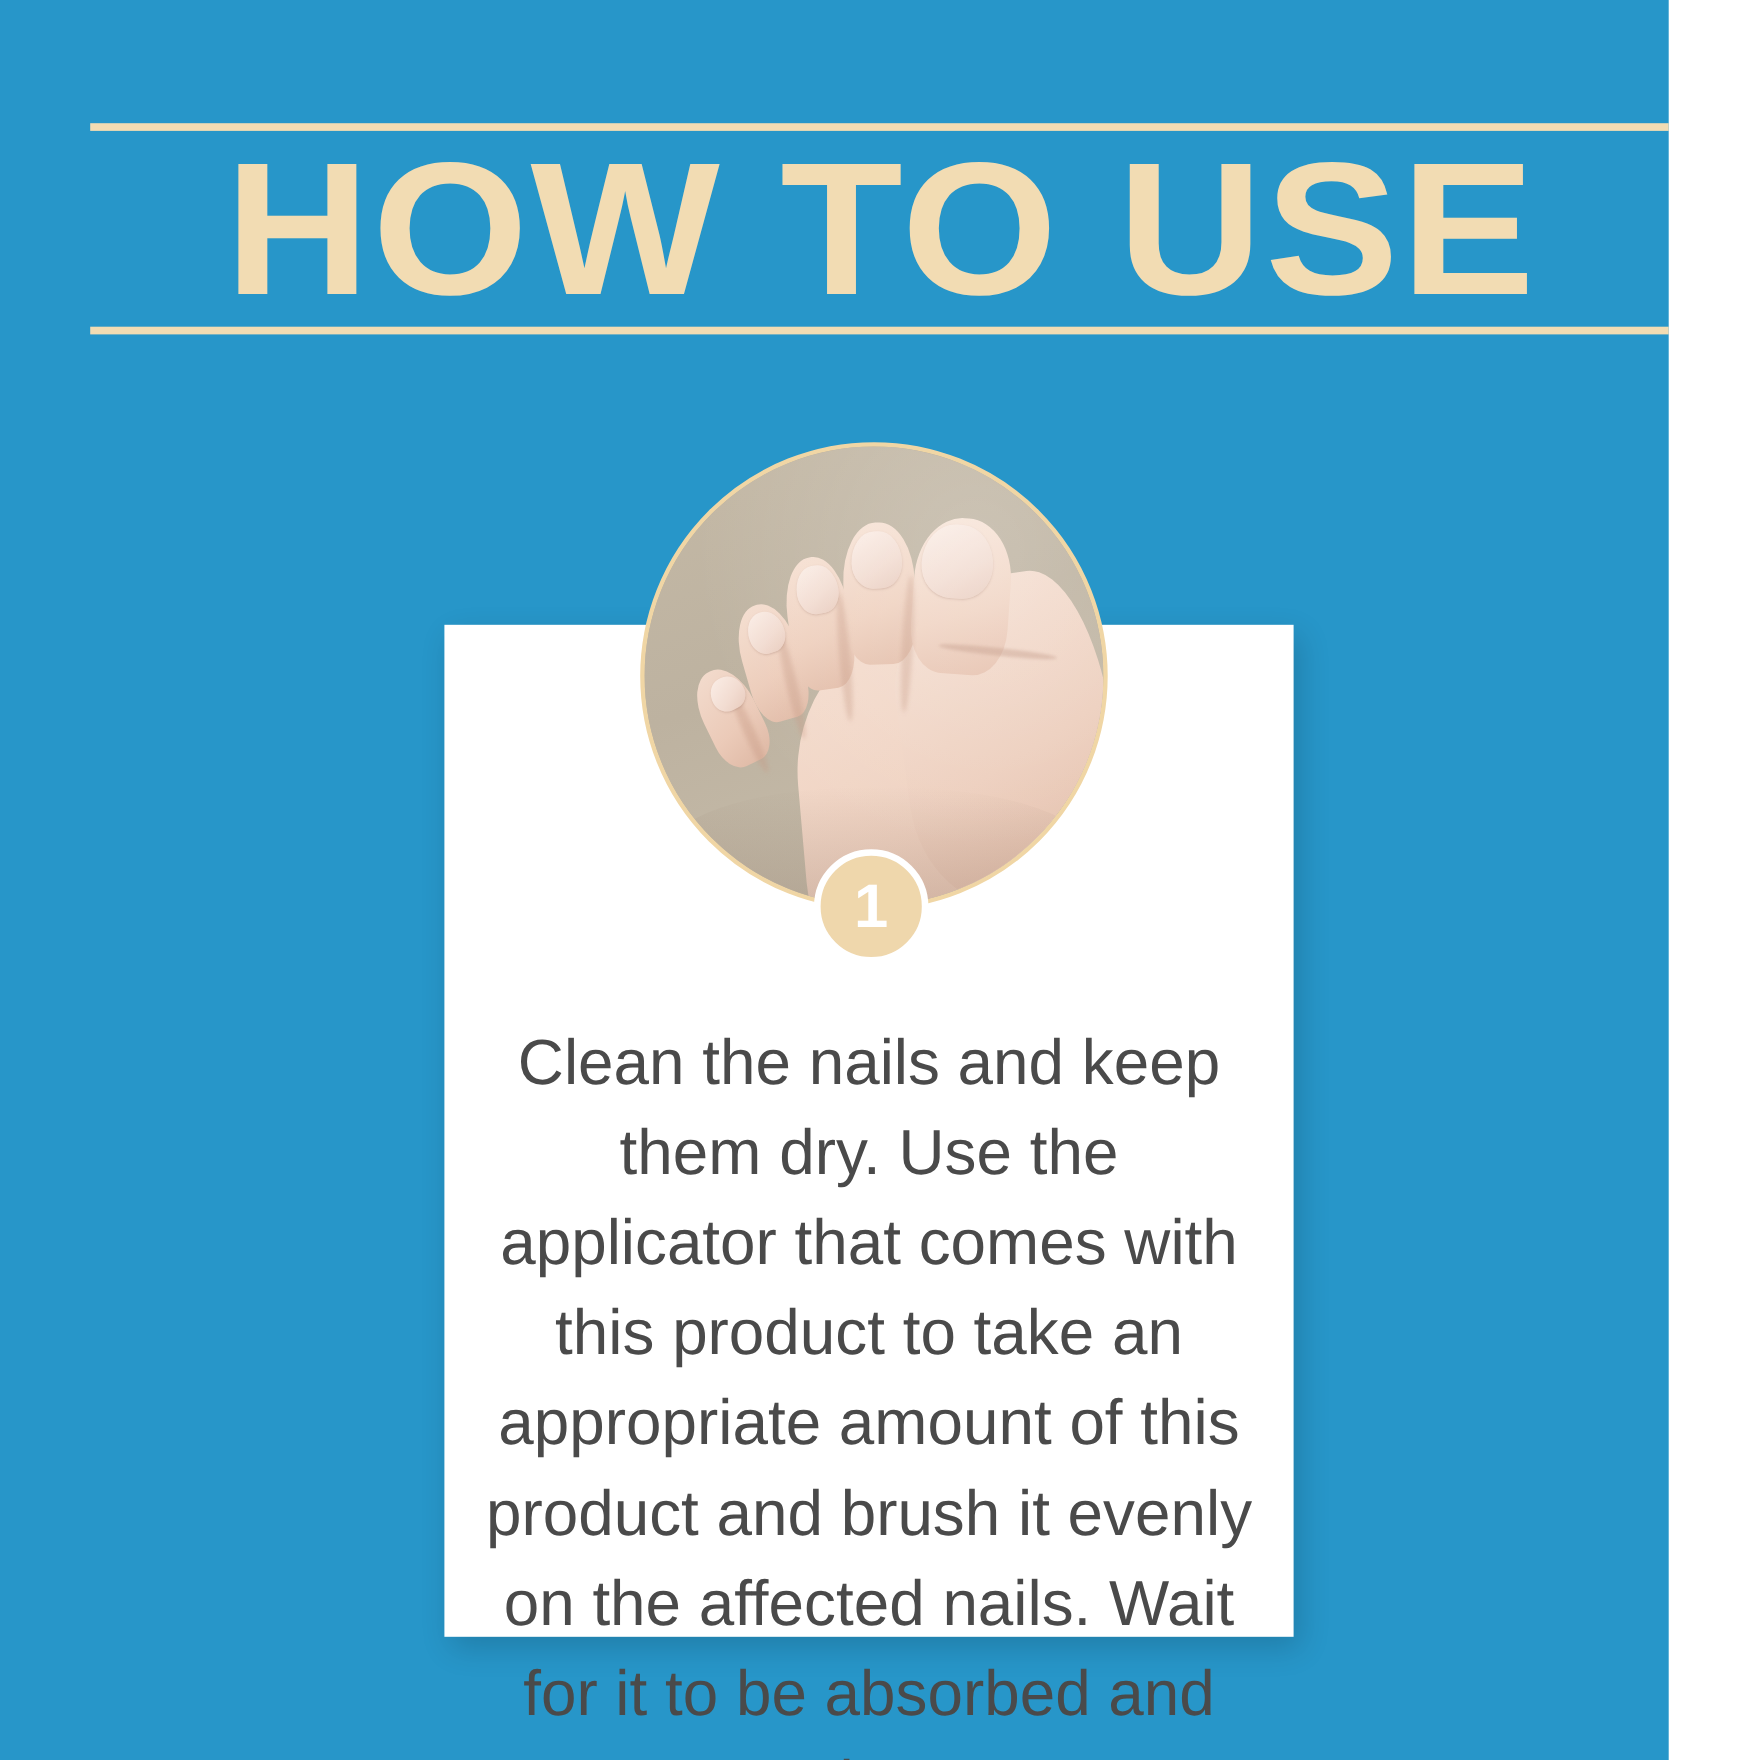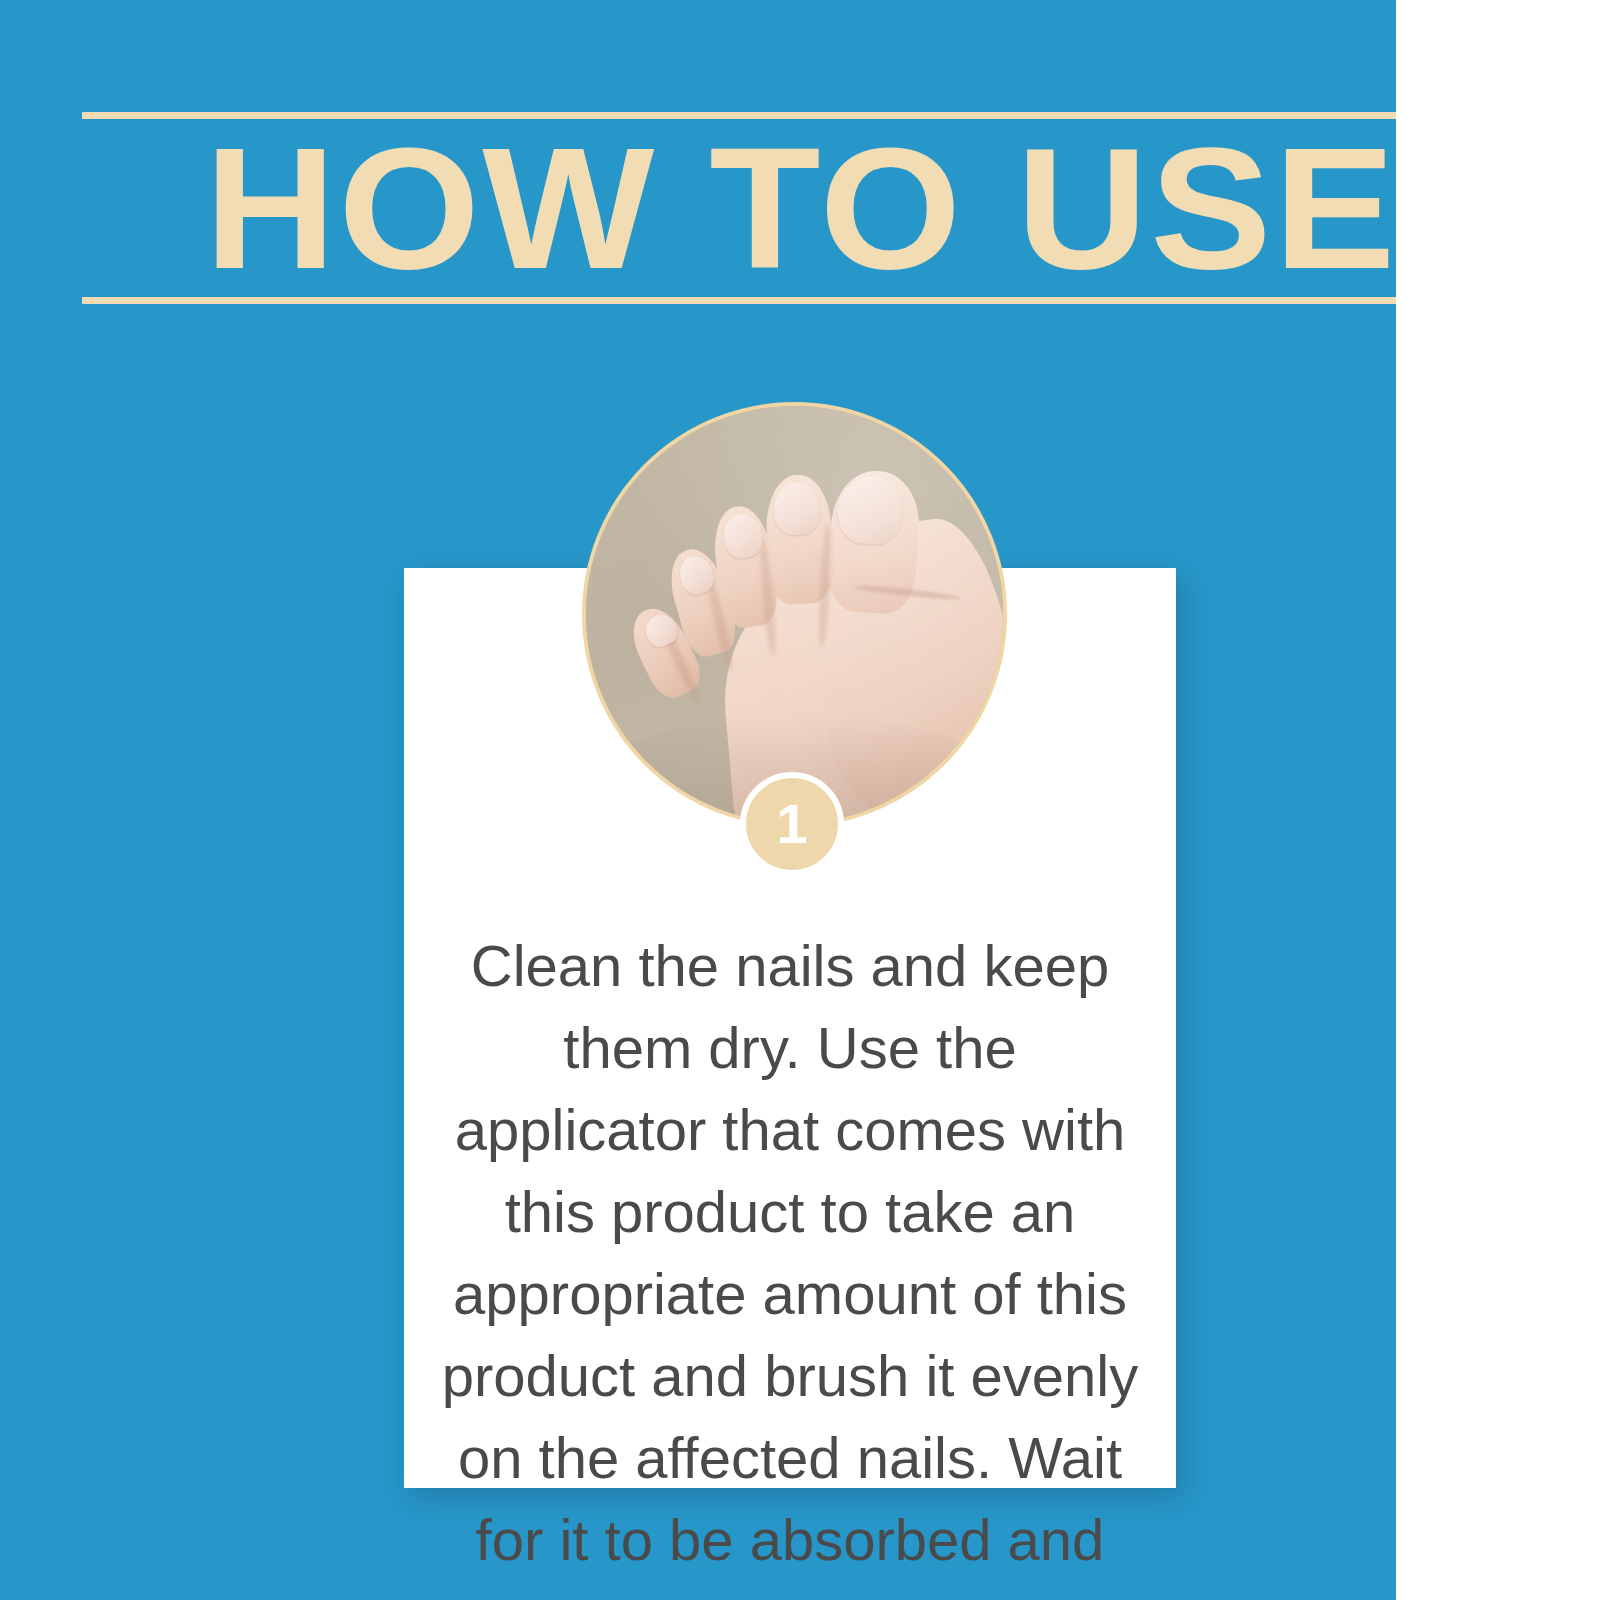--- a/index.html
+++ b/index.html
@@ -8,21 +8,21 @@
   }
   body {
     width: 1600px;
     height: 1600px;
     font-family: "Liberation Sans", sans-serif;
     overflow: hidden;
   }
 
   #poster {
     position: relative;
-    width: 1396px;
+    width: 1517px;
     height: 1600px;
     background: #2796C9;
     overflow: hidden;
   }
 
   
   #header {
     position: absolute;
     left: 82px;
     top: 112px;

